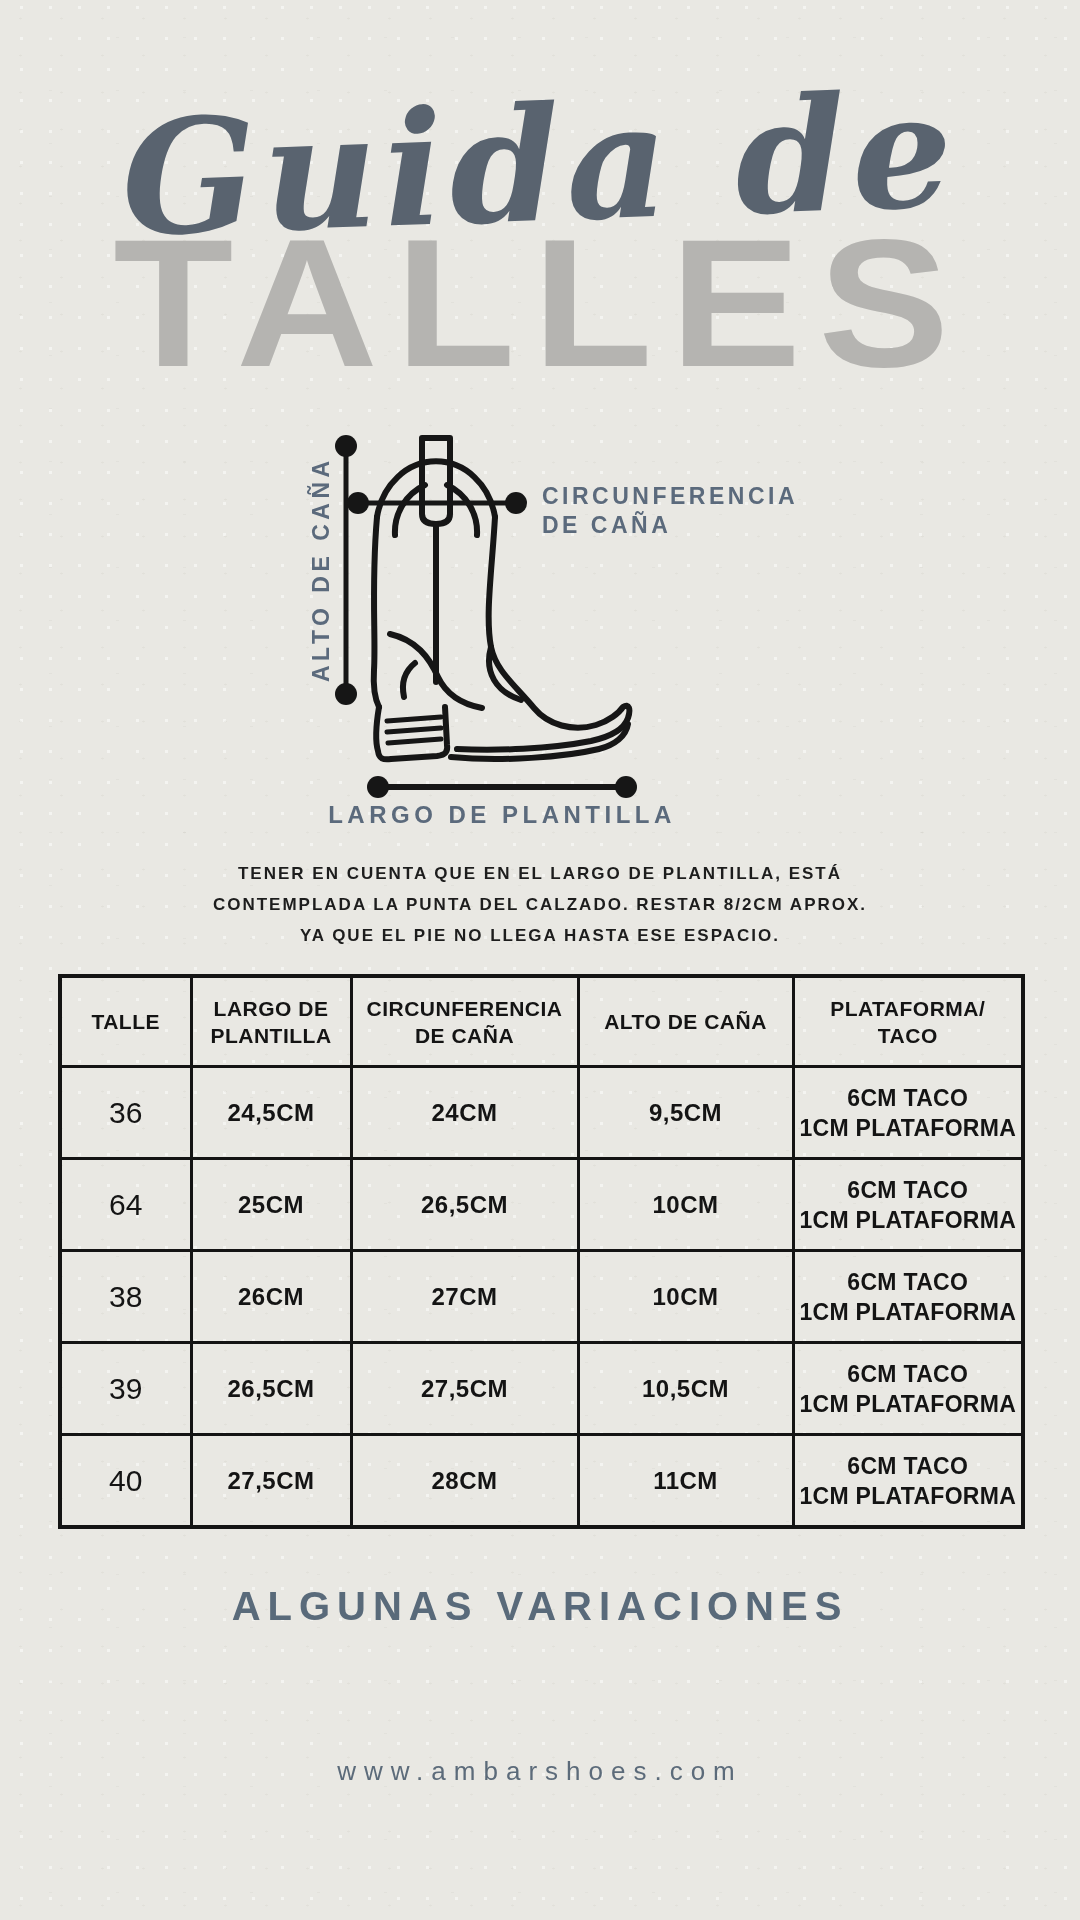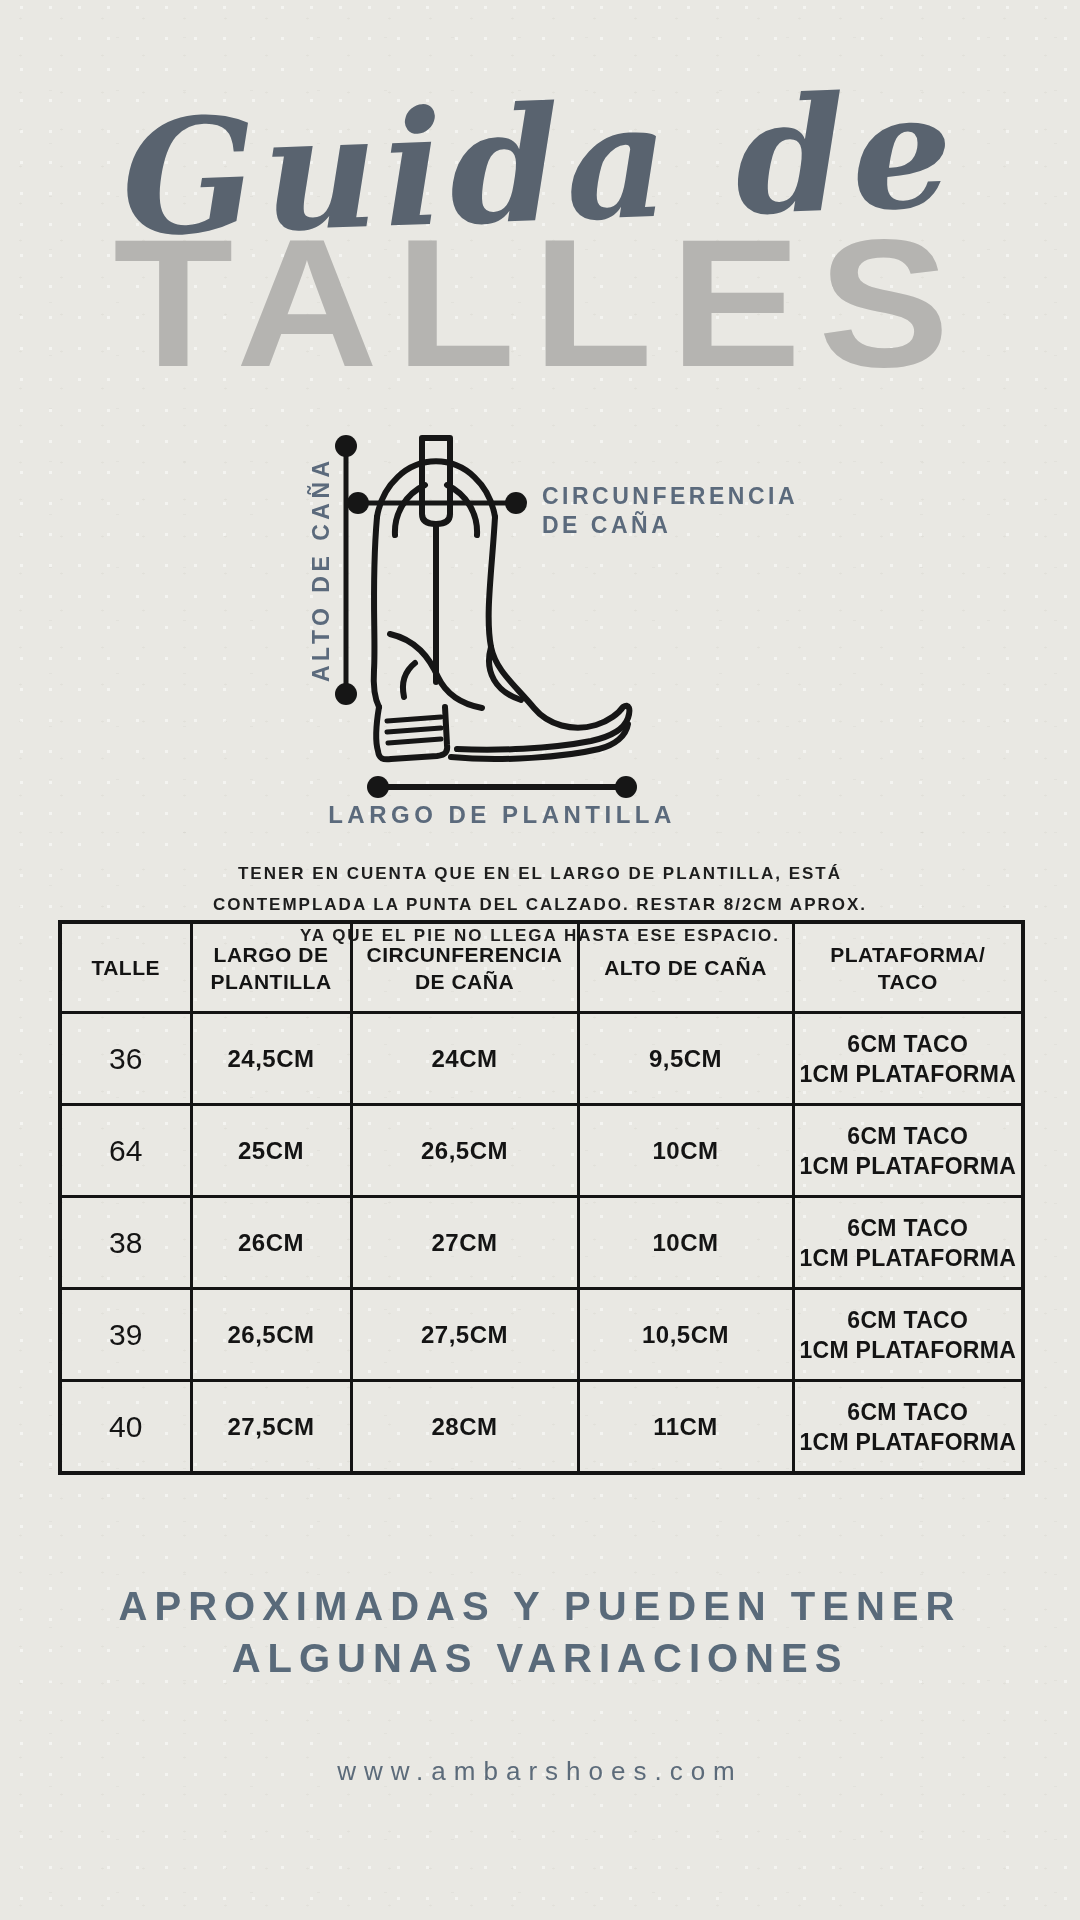--- a/index.html
+++ b/index.html
@@ -38,21 +38,21 @@
   
   .boot-figure{position:absolute;left:230px;top:420px;width:600px;height:410px;}
   
   .note{
     position:absolute;top:858px;left:0;width:100%;
     text-align:center;color:#1d1d1d;
     font-size:17px;font-weight:700;letter-spacing:2px;line-height:31px;
   }
   
   .size-table{
-    position:absolute;left:58px;top:920px;
+    position:absolute;left:58px;top:974px;
     border-collapse:collapse;table-layout:fixed;
     width:963px;color:#141414;border-radius:29px;
   }
   .size-table td,.size-table th{
     border:3px solid #141414;
     text-align:center;vertical-align:middle;
     padding:0;
   }
   .size-table{border:4px solid #141414;}
   .size-table tr.hdr th{height:87px;font-size:21px;font-weight:700;letter-spacing:0.5px;line-height:27px;}
@@ -223,19 +223,18 @@
       <td class="cell-val">11CM</td>
       <td class="cell-plat">
             <span class="hline">6CM TACO</span>
             <span class="hline">1CM PLATAFORMA</span>
           </td>
     </tr>
   </tbody>
     </table>
 
   <div class="footer-note">
-    <div>APROXIMADAS Y PUEDEN TENER</div>
     <div>ALGUNAS VARIACIONES</div>
   </div>
 
   <div class="website">www.ambarshoes.com</div>
 
 </div>
 
 </body></html>

